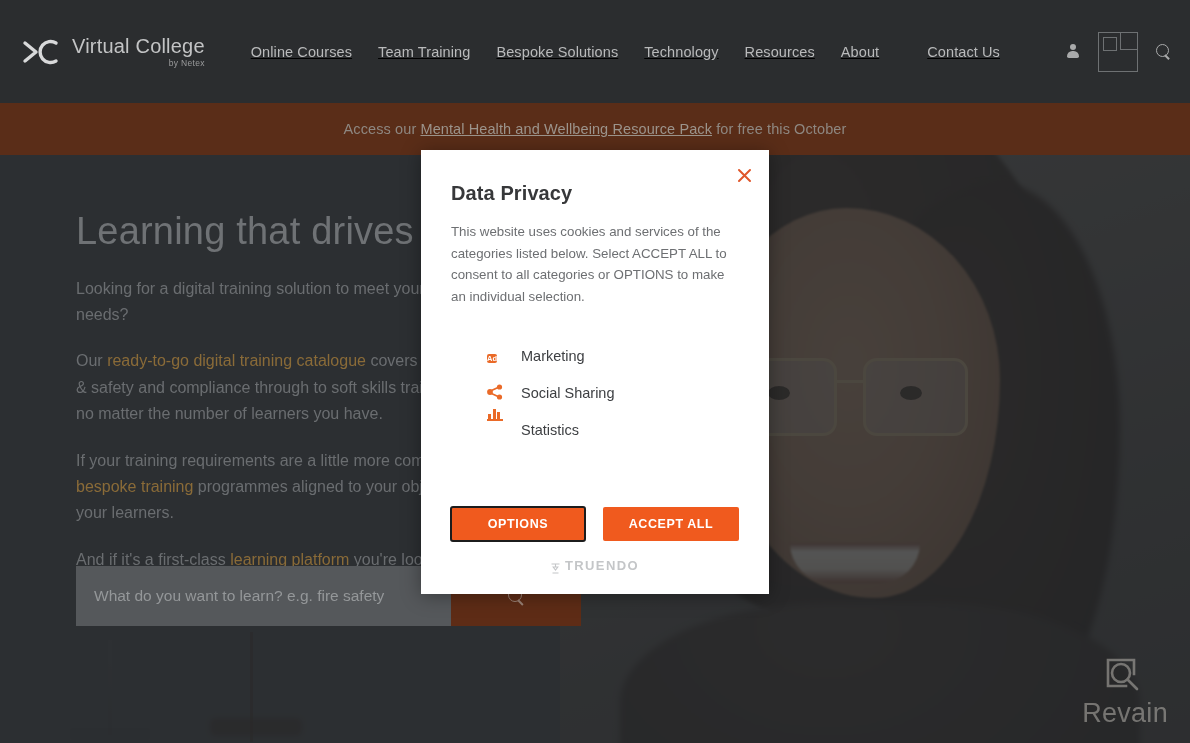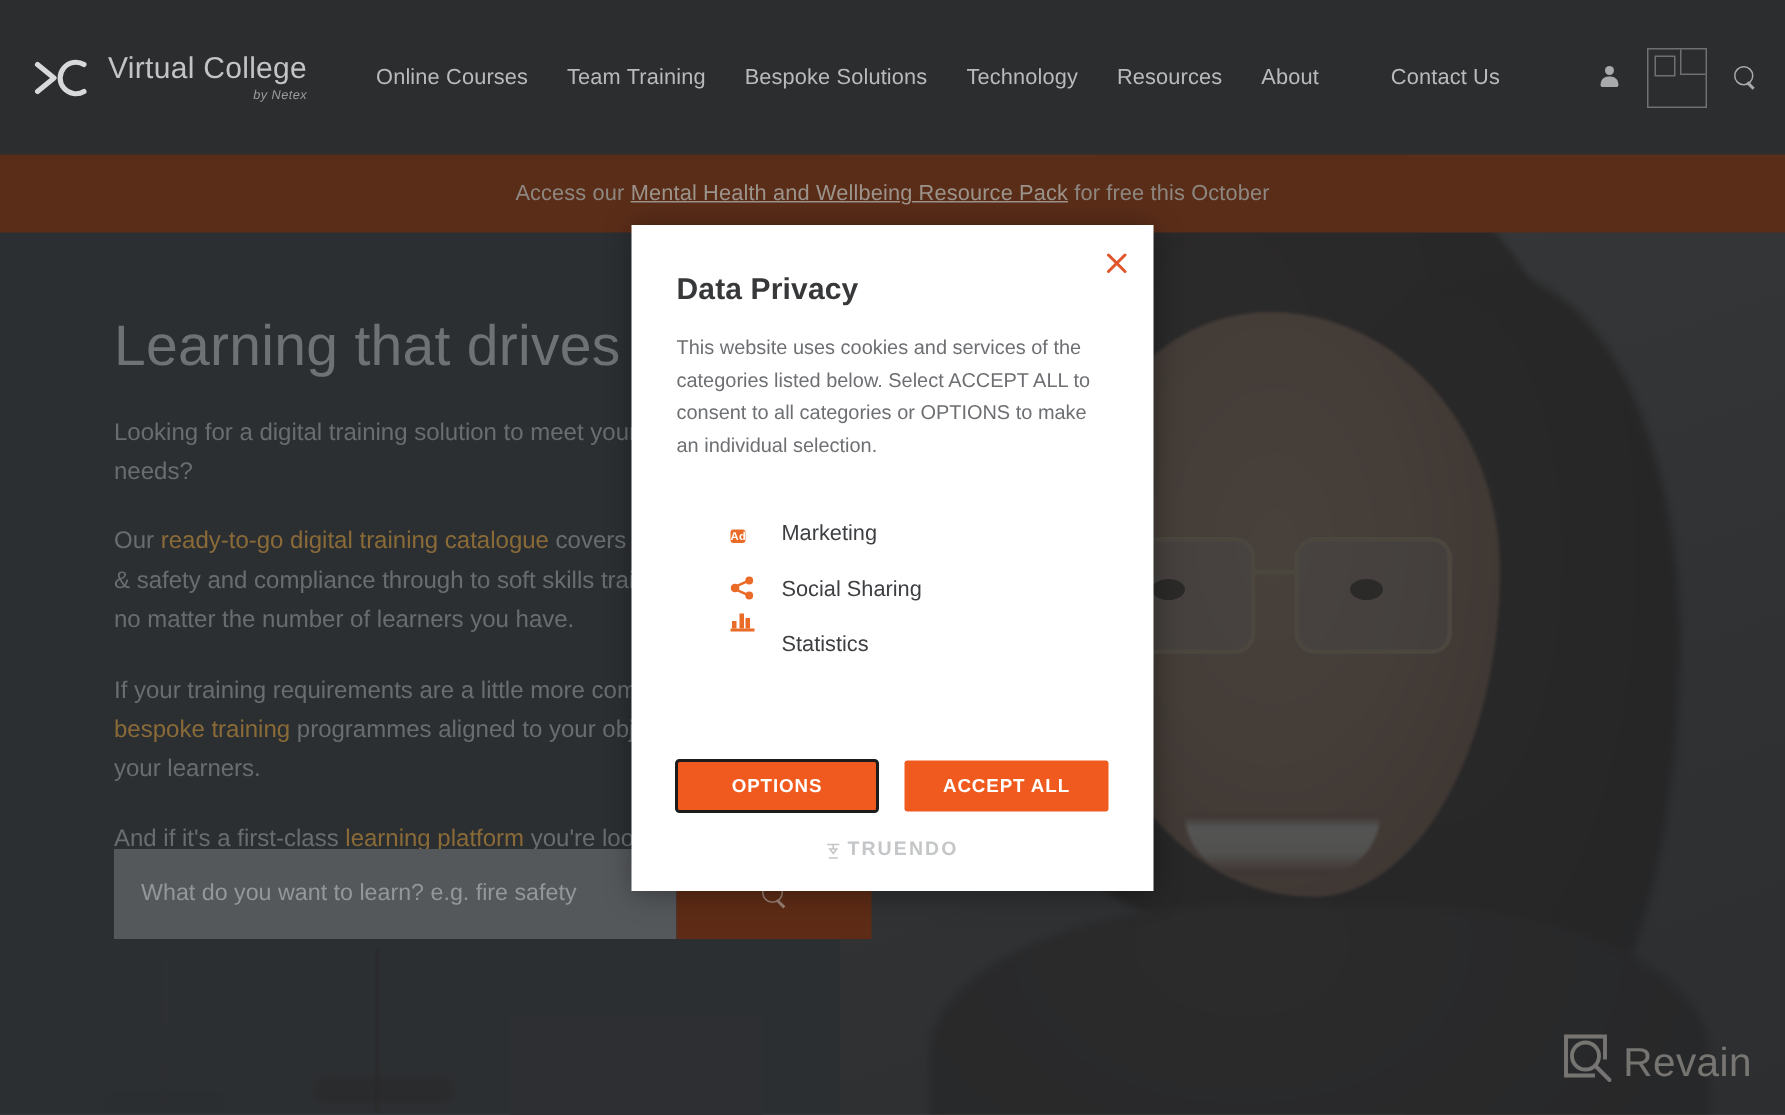--- a/index.html
+++ b/index.html
@@ -114,23 +114,23 @@
     display:flex; align-items:center;
     z-index: 6;
   }
   .brand { display:flex; align-items:center; margin-left:22px; }
   .brand-mark { width:40px; height:26px; position:relative; margin-right:10px; }
   .brand-text { line-height:1; }
   .brand-name {
     font-size:20px; color:#c3c4c5; letter-spacing:.2px; font-weight:400;
   }
   .brand-sub {
-    font-size:8.5px; color:#9b9c9d; letter-spacing:.3px; text-align:right; margin-top:3px;font-style:italic;
-  }
-  .nav-links { display:flex; align-items:flex-end; margin-left:46px; }
+    font-size:8.5px; color:#9b9c9d; letter-spacing:.3px; text-align:right; margin-top:3px;
+  }
+  .nav-links { display:flex; align-items:flex-end; margin-left:46px;text-decoration:underline; }
   .nav-link {
     font-size:14.5px; color:#b9babb; margin-right:26px; cursor:pointer;
     white-space:nowrap; letter-spacing:.1px;
   }
   .nav-link.spaced { margin-left:22px; }
   .nav-right {
     position:absolute; right:18px; top:0; height:103px;
     display:flex; align-items:center; gap:18px;
   }
   .icon-person { width:14px; height:16px; position:relative; cursor:pointer; }
@@ -295,20 +295,21 @@
   }
   .truendo-text {
     font-size:13px; color:#c4c6c8; letter-spacing:1.4px; font-weight:700;text-align:center;
   }
 
   
   .revain {
     position:absolute; right:22px; bottom:14px;
     display:flex; align-items:center; z-index:7;
     opacity:.55;
+    flex-direction:column;
   }
   .revain-mark { width:42px; height:42px; position:relative; }
   .revain-text {
     font-size:27px; color:#b6b3ad; letter-spacing:.3px;
   }
 </style>
 </head>
 <body>
 
 <div id="page">

